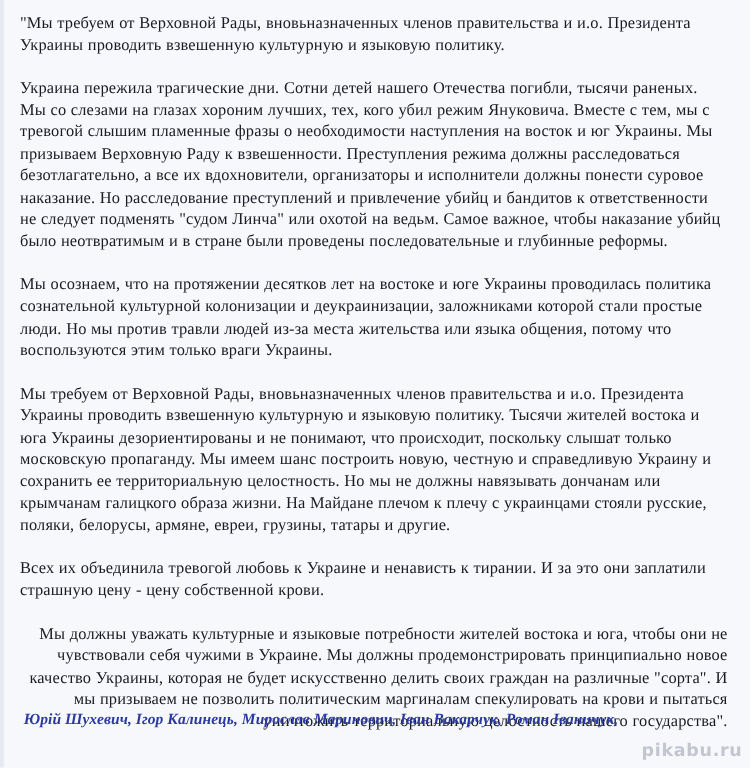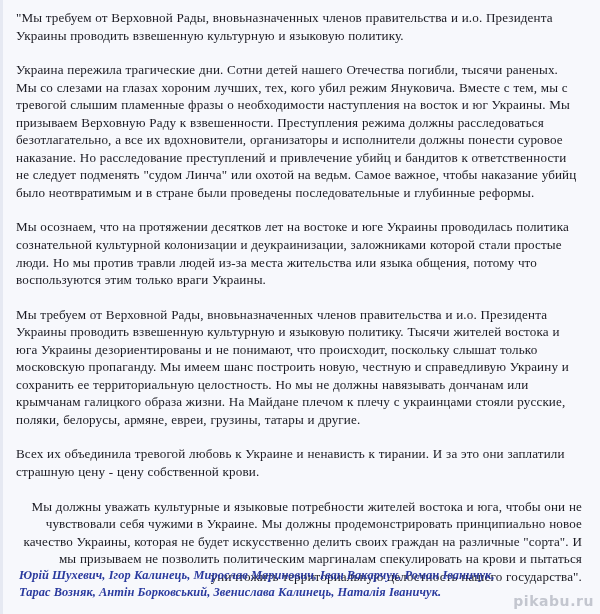--- a/index.html
+++ b/index.html
@@ -73,18 +73,17 @@
     <p class="para">"Мы требуем от Верховной Рады, вновьназначенных членов правительства и и.о. Президента Украины проводить взвешенную культурную и языковую политику.</p>
     <p class="para">Украина пережила трагические дни. Сотни детей нашего Отечества погибли, тысячи раненых. Мы со слезами на глазах хороним лучших, тех, кого убил режим Януковича. Вместе с тем, мы с тревогой слышим пламенные фразы о необходимости наступления на восток и юг Украины. Мы призываем Верховную Раду к взвешенности. Преступления режима должны расследоваться безотлагательно, а все их вдохновители, организаторы и исполнители должны понести суровое наказание. Но расследование преступлений и привлечение убийц и бандитов к ответственности не следует подменять "судом Линча" или охотой на ведьм. Самое важное, чтобы наказание убийц было неотвратимым и в стране были проведены последовательные и глубинные реформы.</p>
     <p class="para">Мы осознаем, что на протяжении десятков лет на востоке и юге Украины проводилась политика сознательной культурной колонизации и деукраинизации, заложниками которой стали простые люди. Но мы против травли людей из-за места жительства или языка общения, потому что воспользуются этим только враги Украины.</p>
     <p class="para">Мы требуем от Верховной Рады, вновьназначенных членов правительства и и.о. Президента Украины проводить взвешенную культурную и языковую политику. Тысячи жителей востока и юга Украины дезориентированы и не понимают, что происходит, поскольку слышат только московскую пропаганду. Мы имеем шанс построить новую, честную и справедливую Украину и сохранить ее территориальную целостность. Но мы не должны навязывать дончанам или крымчанам галицкого образа жизни. На Майдане плечом к плечу с украинцами стояли русские, поляки, белорусы, армяне, евреи, грузины, татары и другие.</p>
     <p class="para">Всех их объединила тревогой любовь к Украине и ненависть к тирании. И за это они заплатили страшную цену - цену собственной крови.</p>
     <p class="para">Мы должны уважать культурные и языковые потребности жителей востока и юга, чтобы они не чувствовали себя чужими в Украине. Мы должны продемонстрировать принципиально новое качество Украины, которая не будет искусственно делить своих граждан на различные "сорта". И мы призываем не позволить политическим маргиналам спекулировать на крови и пытаться уничтожить территориальную целостность нашего государства".</p>
   </div>
 
   <div id="signature">
     <div class="sig-line">Юрій Шухевич, Ігор Калинець, Мирослав Маринович, Іван Вакарчук, Роман Іваничук,</div>
-    <div class="sig-line">Тарас Возняк, Антін Борковський, Звенислава Калинець, Наталія Іваничук.</div>
   </div>
 
   <div id="watermark">pikabu.ru</div>
 
 </div>
 
 </body></html>

